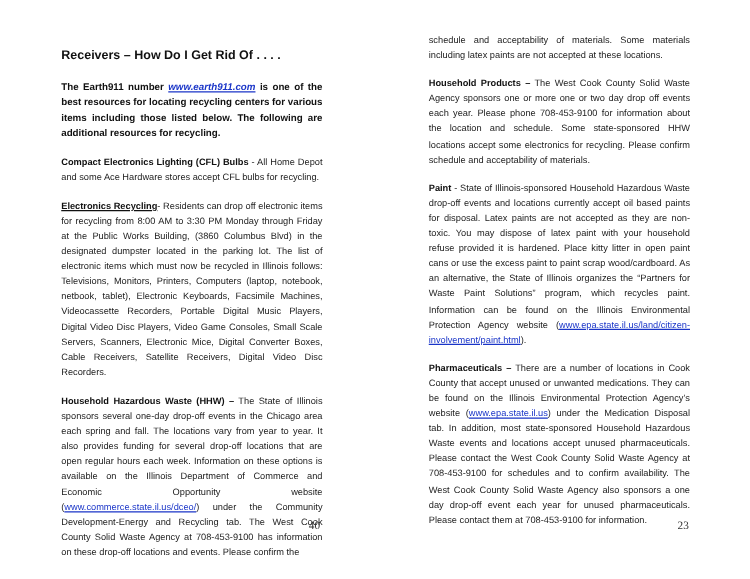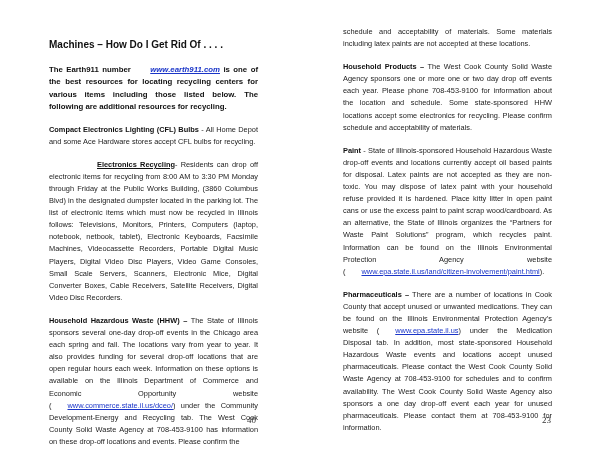--- a/index.html
+++ b/index.html
@@ -9,33 +9,33 @@
   .page.left { left:0; }
   .page.right { left:300px; }
   .col { position:absolute; width:209px; font-size:7.4px; line-height:12.1px;
          text-align:justify; }
   .left .col { left:49px; top:38px; }
   .right .col { left:43px; top:26px; }
   .title { font-weight:bold; font-size:10px; line-height:14px; margin:0 0 12px 0; color:#111; text-align:left; }
   .intro { font-weight:bold; font-size:7.8px; line-height:12.4px; margin:0 0 10px 0; color:#111; }
   p { margin:0 0 11px 0; }
   b { font-weight:bold; color:#111; }
-  .ul { text-decoration:underline;margin-left:48px; }
-  a { color:#1a35c8; text-decoration:underline;margin-left:16px; }
+  .ul { text-decoration:underline; }
+  a { color:#1a35c8; text-decoration:underline; }
   a.italic { font-style:italic; }
   .pnum { position:absolute; top:415px; font-family:"Liberation Serif", serif; font-size:9px; color:#333; }
   .left .pnum { left:247px; }
   .right .pnum { left:542px; left:242px; }
 </style>
 </head>
 <body>
 
 <div class="page left">
   <div class="col">
-    <div class="title">Machines – How Do I Get Rid Of . . . .</div>
+    <div class="title">Receivers – How Do I Get Rid Of . . . .</div>
     <p class="intro"><span>The Earth911 number </span><a class="italic">www.earth911.com</a><span> is one of the best resources for locating recycling centers for various items including those listed below.  The following are additional resources for recycling.</span></p>
     <p><b>Compact Electronics Lighting (CFL) Bulbs</b><span> - All Home Depot and some Ace Hardware stores accept CFL bulbs for recycling.</span></p>
     <p><b class="ul">Electronics Recycling</b><span>-   Residents can drop off electronic items for recycling from 8:00 AM to 3:30 PM Monday through Friday at the Public Works Building, (3860 Columbus Blvd) in the designated dumpster located in the parking lot. The list of electronic items which must now be recycled in Illinois follows:  Televisions, Monitors, Printers, Computers (laptop, notebook, netbook, tablet), Electronic Keyboards, Facsimile Machines, Videocassette Recorders, Portable Digital Music Players, Digital Video Disc Players, Video Game Consoles, Small Scale Servers, Scanners, Electronic Mice, Digital Converter Boxes, Cable Receivers, Satellite Receivers, Digital Video Disc Recorders.</span></p>
     <p><b>Household Hazardous Waste (HHW) –</b><span> The State of Illinois sponsors several one-day drop-off events in the Chicago area each spring and fall.  The locations vary from year to year.  It also provides funding for several drop-off locations that are open regular hours each week.  Information on these options is available on the Illinois Department of Commerce and Economic Opportunity website (</span><a>www.commerce.state.il.us/dceo/</a><span>) under the Community Development-Energy and Recycling tab.  The West Cook County Solid Waste Agency at 708-453-9100 has information on these drop-off locations and events.  Please confirm the</span></p>
   </div>
   <div class="pnum">40</div>
 </div>
 
 <div class="page right">
   <div class="col">

